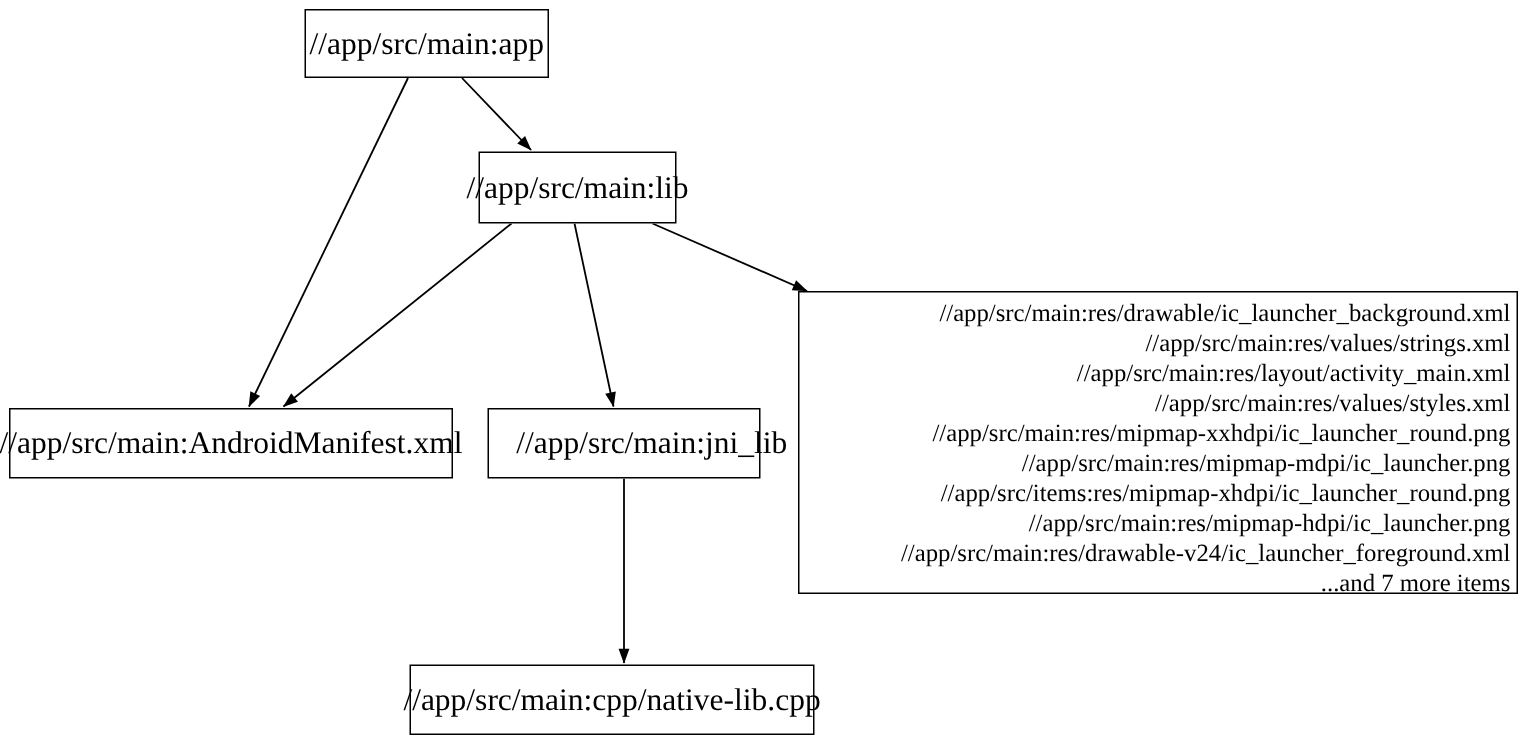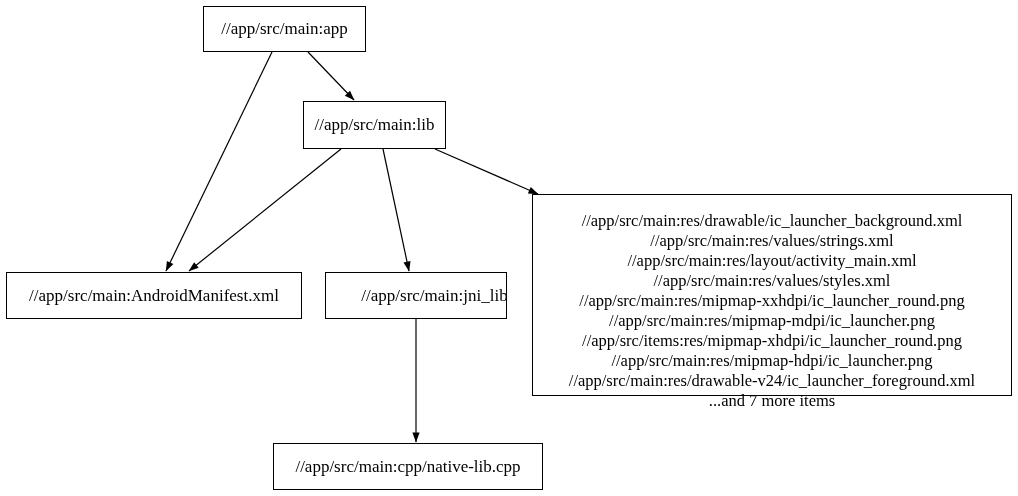--- a/index.html
+++ b/index.html
@@ -28,29 +28,30 @@
     stroke-width: 1.2;
   }
   .node {
     position: absolute;
     box-sizing: border-box;
     border: 1px solid #000000;
     background: #ffffff;
     display: flex;
     align-items: center;
     justify-content: center;
-    font-size: 17px;
+    font-size: 21px;
     white-space: nowrap;
     text-align: center;
   }
   .node.multiline {
     display: block;
     line-height: 20px;
     font-size: 16.5px;
-    padding: 16px;
+    padding: 4px;
+    text-align: right;
   }
   .node.multiline div {
     white-space: nowrap;
   }
 </style>
 </head>
 <body>
 
 <div class="canvas">
 
@@ -65,21 +66,21 @@
     <line x1="341" y1="149" x2="189" y2="271" marker-end="url(#arrow)"></line>
     <line x1="383" y1="149" x2="409" y2="271" marker-end="url(#arrow)"></line>
     <line x1="435" y1="149" x2="538" y2="194" marker-end="url(#arrow)"></line>
     <line x1="416" y1="319" x2="416" y2="442" marker-end="url(#arrow)"></line>
   </svg>
 
   <div class="node" style="left:203px; top:6px; width:163px; height:46px;">
     <span>//app/src/main:app</span>
   </div>
 
-  <div class="node" style="left:303px; top:101px; width:143px; height:48px;">
+  <div class="node" style="left:319px; top:101px; width:132px; height:48px;">
     <span>//app/src/main:lib</span>
   </div>
 
   <div class="node" style="left:6px; top:272px; width:296px; height:47px;">
     <span>//app/src/main:AndroidManifest.xml</span>
   </div>
 
   <div class="node" style="left:325px; top:272px; width:182px; height:47px;padding-left:37px;">
     <span>//app/src/main:jni_lib</span>
   </div>

